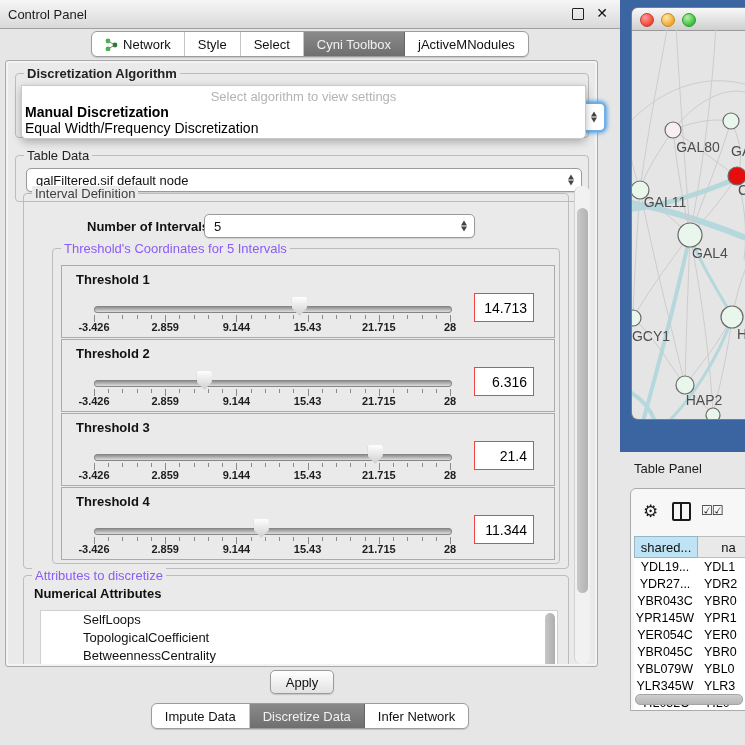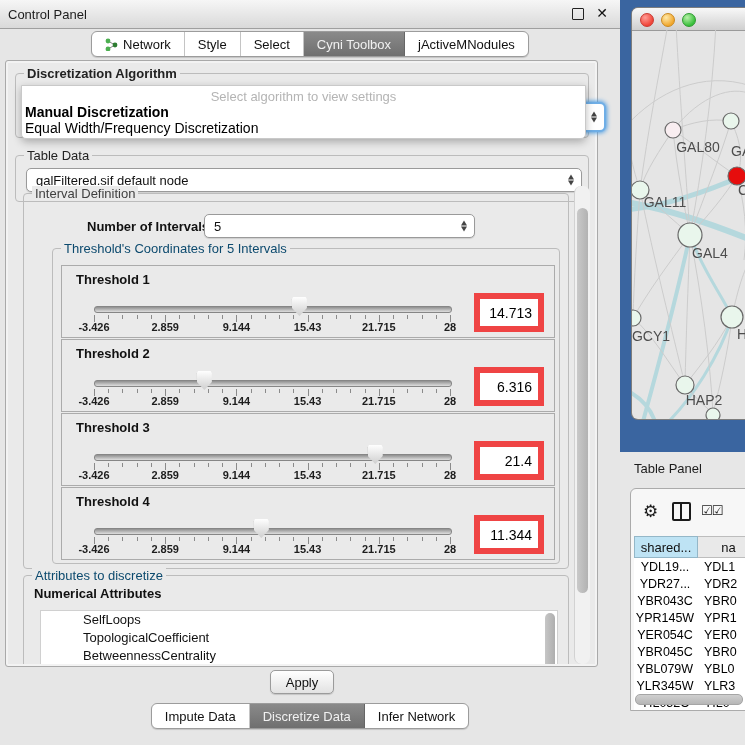--- a/index.html
+++ b/index.html
@@ -24,21 +24,21 @@
   .seg .tab.active{background:linear-gradient(180deg,#8a8a8a,#6f6f6f);color:#f1f1f1;border-right:1px solid #666;}
 
   #outer-panel{left:5px;top:60px;width:591px;height:605px;background:#eaeaea;
     border:1px solid #a9a9a9;border-radius:3px;box-shadow:inset 0 0 0 2px #f3f3f3;}
 
   .groupbox{position:absolute;border:1px solid #bcbcbc;border-radius:4px;}
   .groupbox > .gtitle{position:absolute;top:-8px;left:8px;background:#eaeaea;padding:0 3px;
     font-size:13px;white-space:nowrap;}
   .gtitle.black{color:#222;font-weight:bold;}
   .gtitle.green{color:#404040;}
-  .gtitle.blue{color:#0c4a6e;}
+  .gtitle.blue{color:#8b5cf6;}
 
   
   .combo{position:absolute;background:#fff;border:1px solid #9a9a9a;border-radius:5px;
     font-size:13px;color:#111;display:flex;align-items:center;padding-left:9px;
     box-shadow:0 1px 1px rgba(0,0,0,.12);}
   .stepper{position:absolute;right:7px;top:50%;transform:translateY(-50%);
     display:flex;flex-direction:column;gap:1px;align-items:center;}
   .stepper .up{width:0;height:0;border-left:3.5px solid transparent;border-right:3.5px solid transparent;border-bottom:5px solid #444;}
   .stepper .dn{width:0;height:0;border-left:3.5px solid transparent;border-right:3.5px solid transparent;border-top:5px solid #444;}
 
@@ -68,21 +68,21 @@
   .thumbk{position:absolute;top:31px;width:15px;height:19px;
     background:linear-gradient(180deg,#fefefe,#cfcfcf);
     clip-path:polygon(8% 0,92% 0,100% 12%,100% 58%,50% 100%,0 58%,0 12%);
     filter:drop-shadow(0 0 1px #777);}
   .ticks{position:absolute;left:32px;top:49px;width:356px;height:8px;}
   .tick{position:absolute;top:0;width:1px;background:#8a8a8a;}
   .tick.minor{height:4px;}
   .tick.major{height:7px;}
   .scalelbl{position:absolute;top:55px;font-size:11px;font-weight:bold;color:#1d1d1d;transform:translateX(-50%);white-space:nowrap;}
   .valbox{position:absolute;left:412px;top:27px;width:52px;height:27px;background:#fff;
-    border:6px solid #ef4444;font-size:14px;color:#000;display:flex;align-items:center;
+    border:1px solid #ef4444;font-size:14px;color:#000;display:flex;align-items:center;
     justify-content:flex-end;padding-right:6px;}
 
   
   #attr-listbox{position:absolute;left:16px;top:34px;width:516px;height:90px;background:#fff;
     border:1px solid #d0d0d0;overflow:hidden;}
   .attr-item{font-size:13px;color:#111;padding:1px 0 1px 11px;line-height:16px;white-space:nowrap;margin-left:31px;}
   #attr-vscroll{position:absolute;right:2px;top:2px;width:10px;height:60px;border-radius:5px;
     background:linear-gradient(90deg,#c6c6c6,#aeaeae);}
 
   #apply-btn{left:270px;top:670px;width:62px;height:22px;background:linear-gradient(180deg,#ffffff,#e2e2e2);

